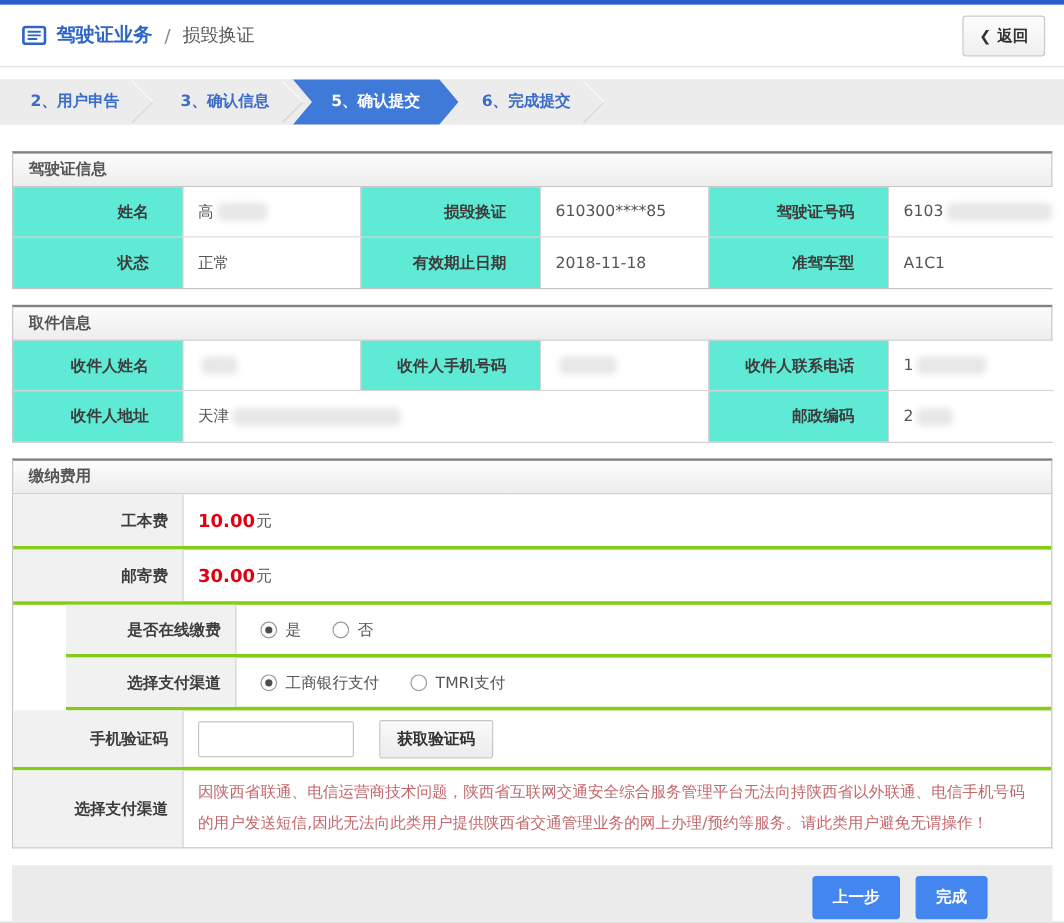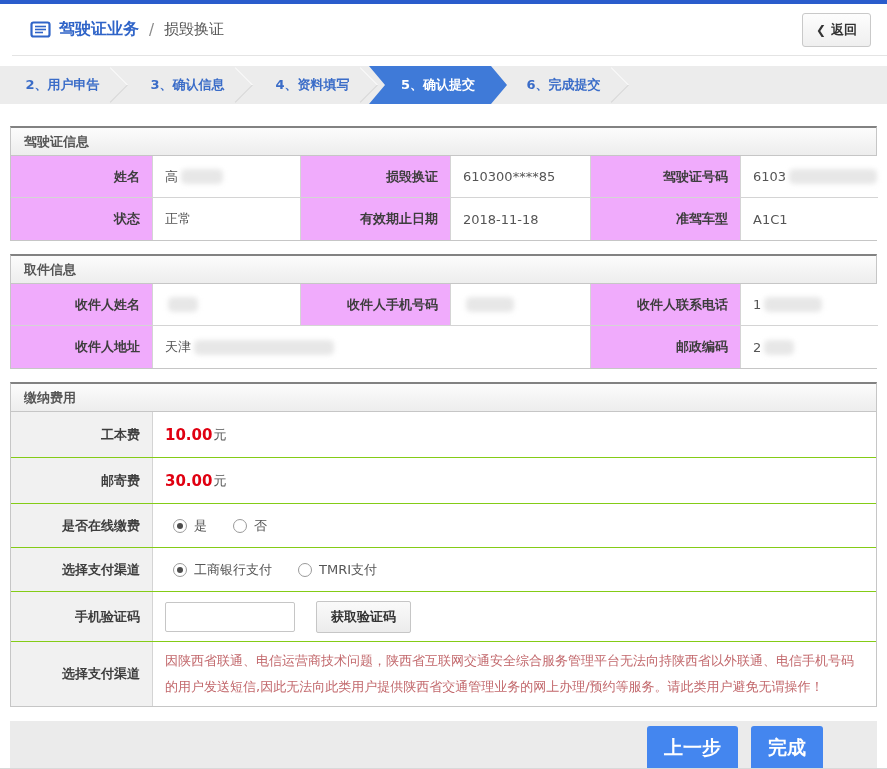--- a/index.html
+++ b/index.html
@@ -7,21 +7,21 @@
   body {
     font-family: "DejaVu Sans", "Liberation Sans", sans-serif;
     background: #fff; color: #555; font-size: 13px; overflow: hidden;
     position: relative; border-bottom: 1px solid #d9d9d9;
   }
   .topstrip { height: 4px; background: #2a5ccc; }
 
   
   .hdr {
     height: 52px; display: flex; align-items: center; justify-content: space-between;
-    padding: 0 16px 0 18px; border-bottom: 1px solid #e4e4e4; background: #fff; margin-left: 12px;
+    padding: 0 16px 0 18px; border-bottom: 1px solid #e4e4e4; background: #fff;
   }
   .hdr-left { display: flex; align-items: center; gap: 8px; }
   .hdr-title { color: #2f64c8; font-size: 16px; font-weight: bold; }
   .hdr-sep { color: #888; font-size: 15px; margin: 0 2px; }
   .hdr-sub { color: #555; font-size: 15px; }
   .back-btn {
     display: inline-flex; align-items: center; gap: 5px; cursor: pointer;
     background: linear-gradient(#fdfdfd, #efefef); border: 1px solid #c9c9c9;
     border-radius: 3px; padding: 7px 13px; font-size: 13px; color: #333;
     font-family: inherit; font-weight: bold;
@@ -55,42 +55,42 @@
     border: 1px solid #c6c6c6; border-top: 2px solid #828282;
     color: #555; font-weight: bold; font-size: 13px;
   }
   .info-grid {
     display: grid; grid-template-columns: 142px 148px 150px 140px 150px 137px;
     border: 1px solid #c6c6c6; border-top: none;
   }
   .cell { height: 42px; display: flex; align-items: center; border-bottom: 1px solid #d4d4d4; }
   .cell.lastrow { border-bottom: none; }
   .cell.lbl {
-    background: #f0abfc; justify-content: flex-end; padding-right: 12px;
+    background: #5eead4; justify-content: flex-end; padding-right: 28px;
     color: #3d3d3d; font-weight: bold; border-right: 1px solid #d4d4d4;
   }
   .cell.val { background: #fff; padding-left: 12px; color: #555; border-right: 1px solid #d4d4d4; }
   .cell.lastcol { border-right: none; }
   .cell.span3 { grid-column: span 3; }
 
   .redact { display: inline-block; height: 15px; background: #e7e7e7; border-radius: 5px; filter: blur(2.5px); vertical-align: middle; margin-left: 3px; }
 
   
   .pay-table { border: 1px solid #c6c6c6; border-top: none; background: #fff; }
-  .pay-row { display: flex; border-bottom: 1px solid #84cc16; }
+  .pay-row { display: flex; border-bottom: 3px solid #84cc16; }
   .pay-row:last-child { border-bottom: none; }
   .pay-lbl {
     flex: 0 0 142px; background: #f1f1f1; border-right: 1px solid #d4d4d4;
     display: flex; align-items: center; justify-content: flex-end; padding-right: 12px;
     color: #3d3d3d; font-weight: bold;
   }
   .pay-val { flex: 1; display: flex; align-items: center; padding-left: 12px; }
   .fee-num { color: #e00011; font-weight: bold; font-size: 15px; }
   .fee-unit { color: #555; margin-left: 1px; }
-  .h46 { height: 46px; } .h44 { height: 44px; } .h50 { height: 50px; } .h64 { height: 64px; }
+  .h46 { height: 46px; } .h44 { height: 44px; margin-left: 44px; } .h50 { height: 50px; } .h64 { height: 64px; }
 
   .radio-group { display: flex; align-items: center; gap: 26px; padding-left: 8px; }
   .radio-opt { display: inline-flex; align-items: center; gap: 7px; cursor: pointer; color: #555; }
   .radio { width: 14px; height: 14px; border: 1px solid #9a9a9a; border-radius: 50%; background: #fff; position: relative; display: inline-block; }
   .radio.checked::after { content: ""; position: absolute; left: 3px; top: 3px; width: 6px; height: 6px; border-radius: 50%; background: #4d4d4d; }
 
   .code-input {
     width: 130px; height: 30px; border: 1px solid #c6c6c6; border-radius: 2px;
     padding: 0 8px; font-size: 13px; font-family: inherit; color: #333; background: #fff;
   }
@@ -101,21 +101,21 @@
   }
   .notice { color: #c2686c; font-size: 13px; line-height: 26px; padding: 6px 10px 6px 12px; display: flex; align-items: center; }
 
   
   .footer {
     margin: 14px 10px 0; height: 54px; background: #ebebeb;
     display: flex; align-items: center; justify-content: flex-end; gap: 13px; padding-right: 54px;
   }
   .btn-primary {
     background: #4486ef; color: #fff; border: none; border-radius: 3px;
-    padding: 9px 17px; font-size: 19px; font-weight: bold; cursor: pointer; font-family: inherit;
+    padding: 9px 17px; font-size: 13px; font-weight: bold; cursor: pointer; font-family: inherit;
   }
 </style>
 </head>
 <body>
 
 <div class="topstrip"></div>
 
 <header class="hdr">
   <div class="hdr-left">
     <span style="display:inline-flex;">
@@ -132,21 +132,20 @@
   </div>
   <button class="back-btn">
     <span class="back-chev">❮</span>
     <span>返回</span>
   </button>
 </header>
 
 <nav class="steps">
   <div class="step"><span>2、用户申告</span></div>
   <div class="step"><span>3、确认信息</span></div>
-  <div class="step"><span>4、资料填写</span></div>
   <div class="step active"><span>5、确认提交</span></div>
   <div class="step"><span>6、完成提交</span></div>
 </nav>
 
 <section class="section first">
   <div class="sec-hd">驾驶证信息</div>
   <div class="info-grid">
     <div class="cell lbl">姓名</div>
     <div class="cell val">
         <span>高</span>

